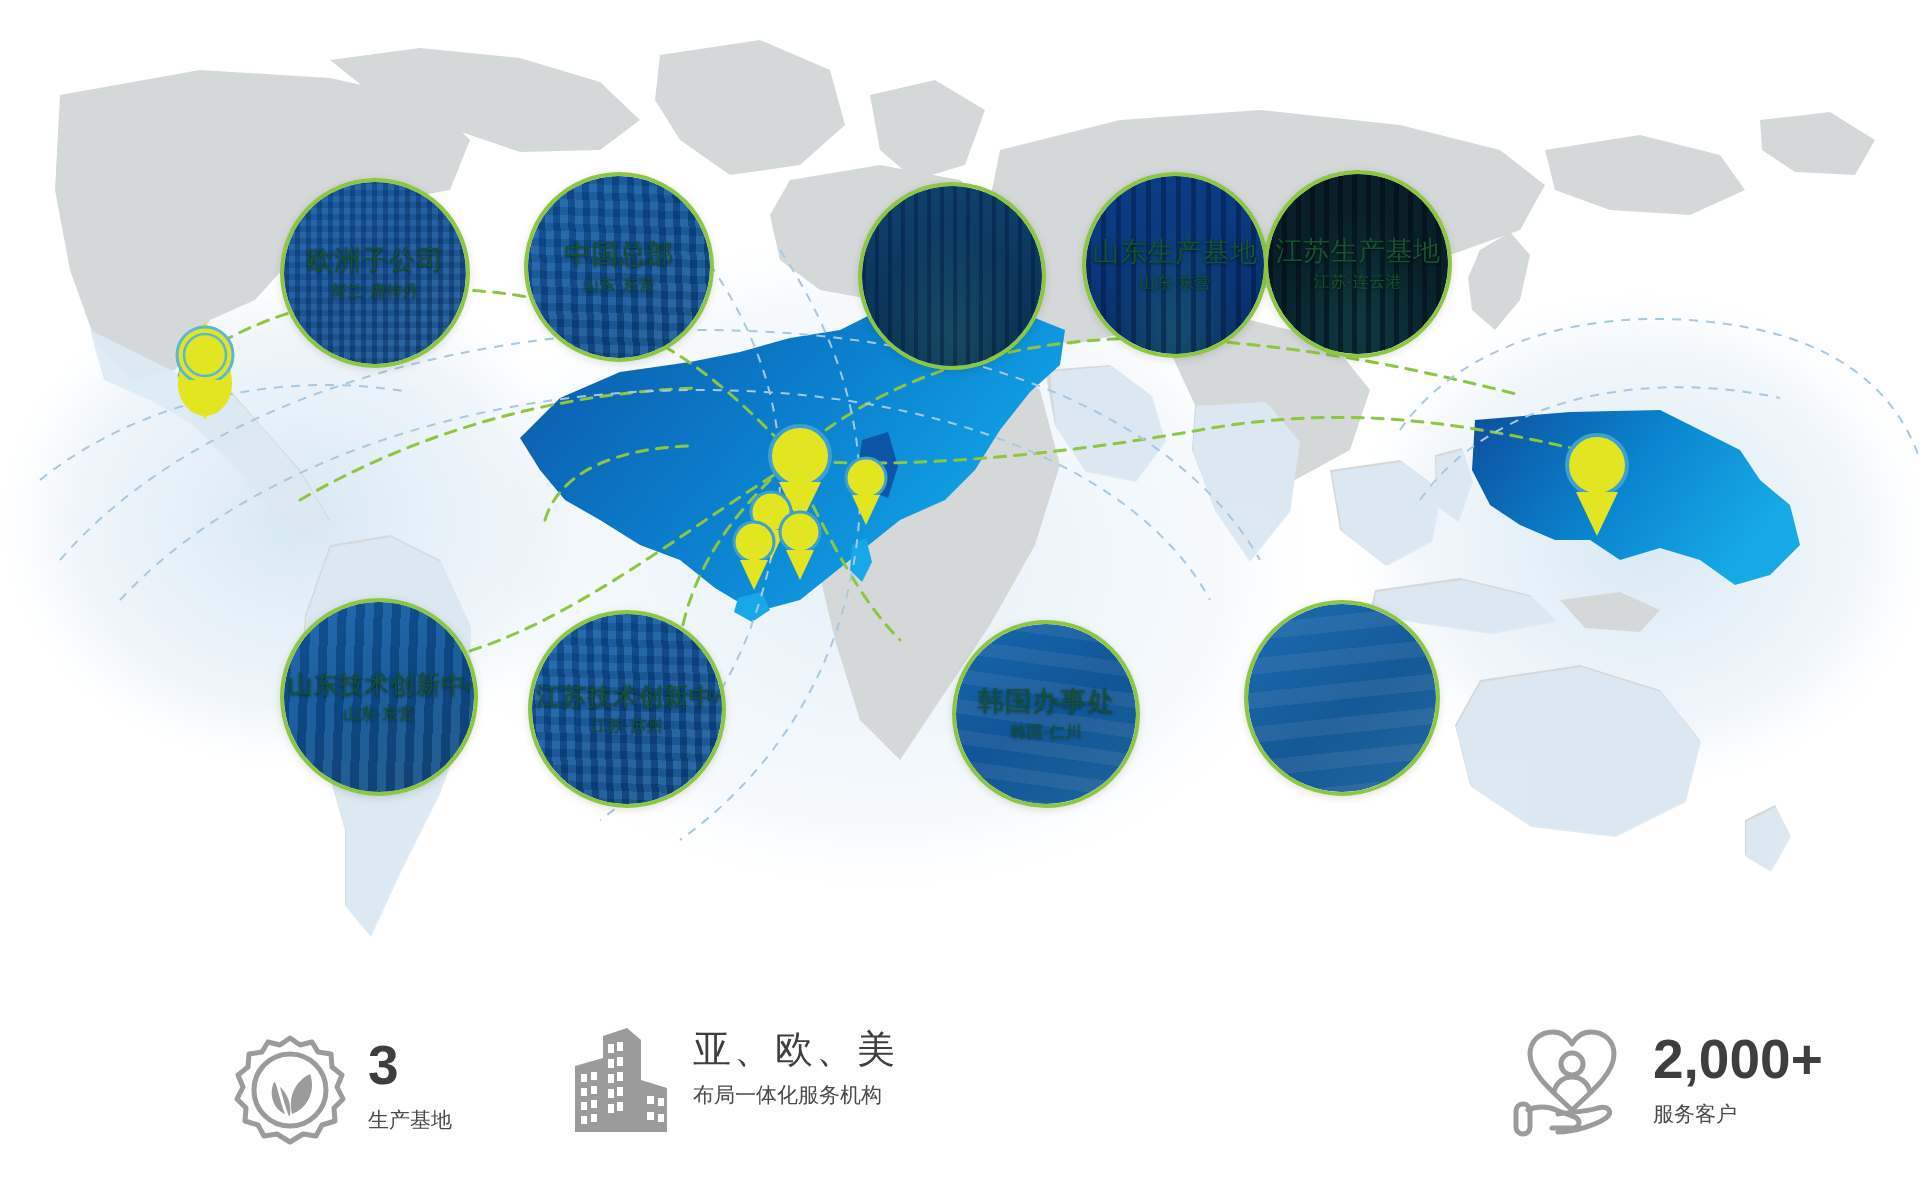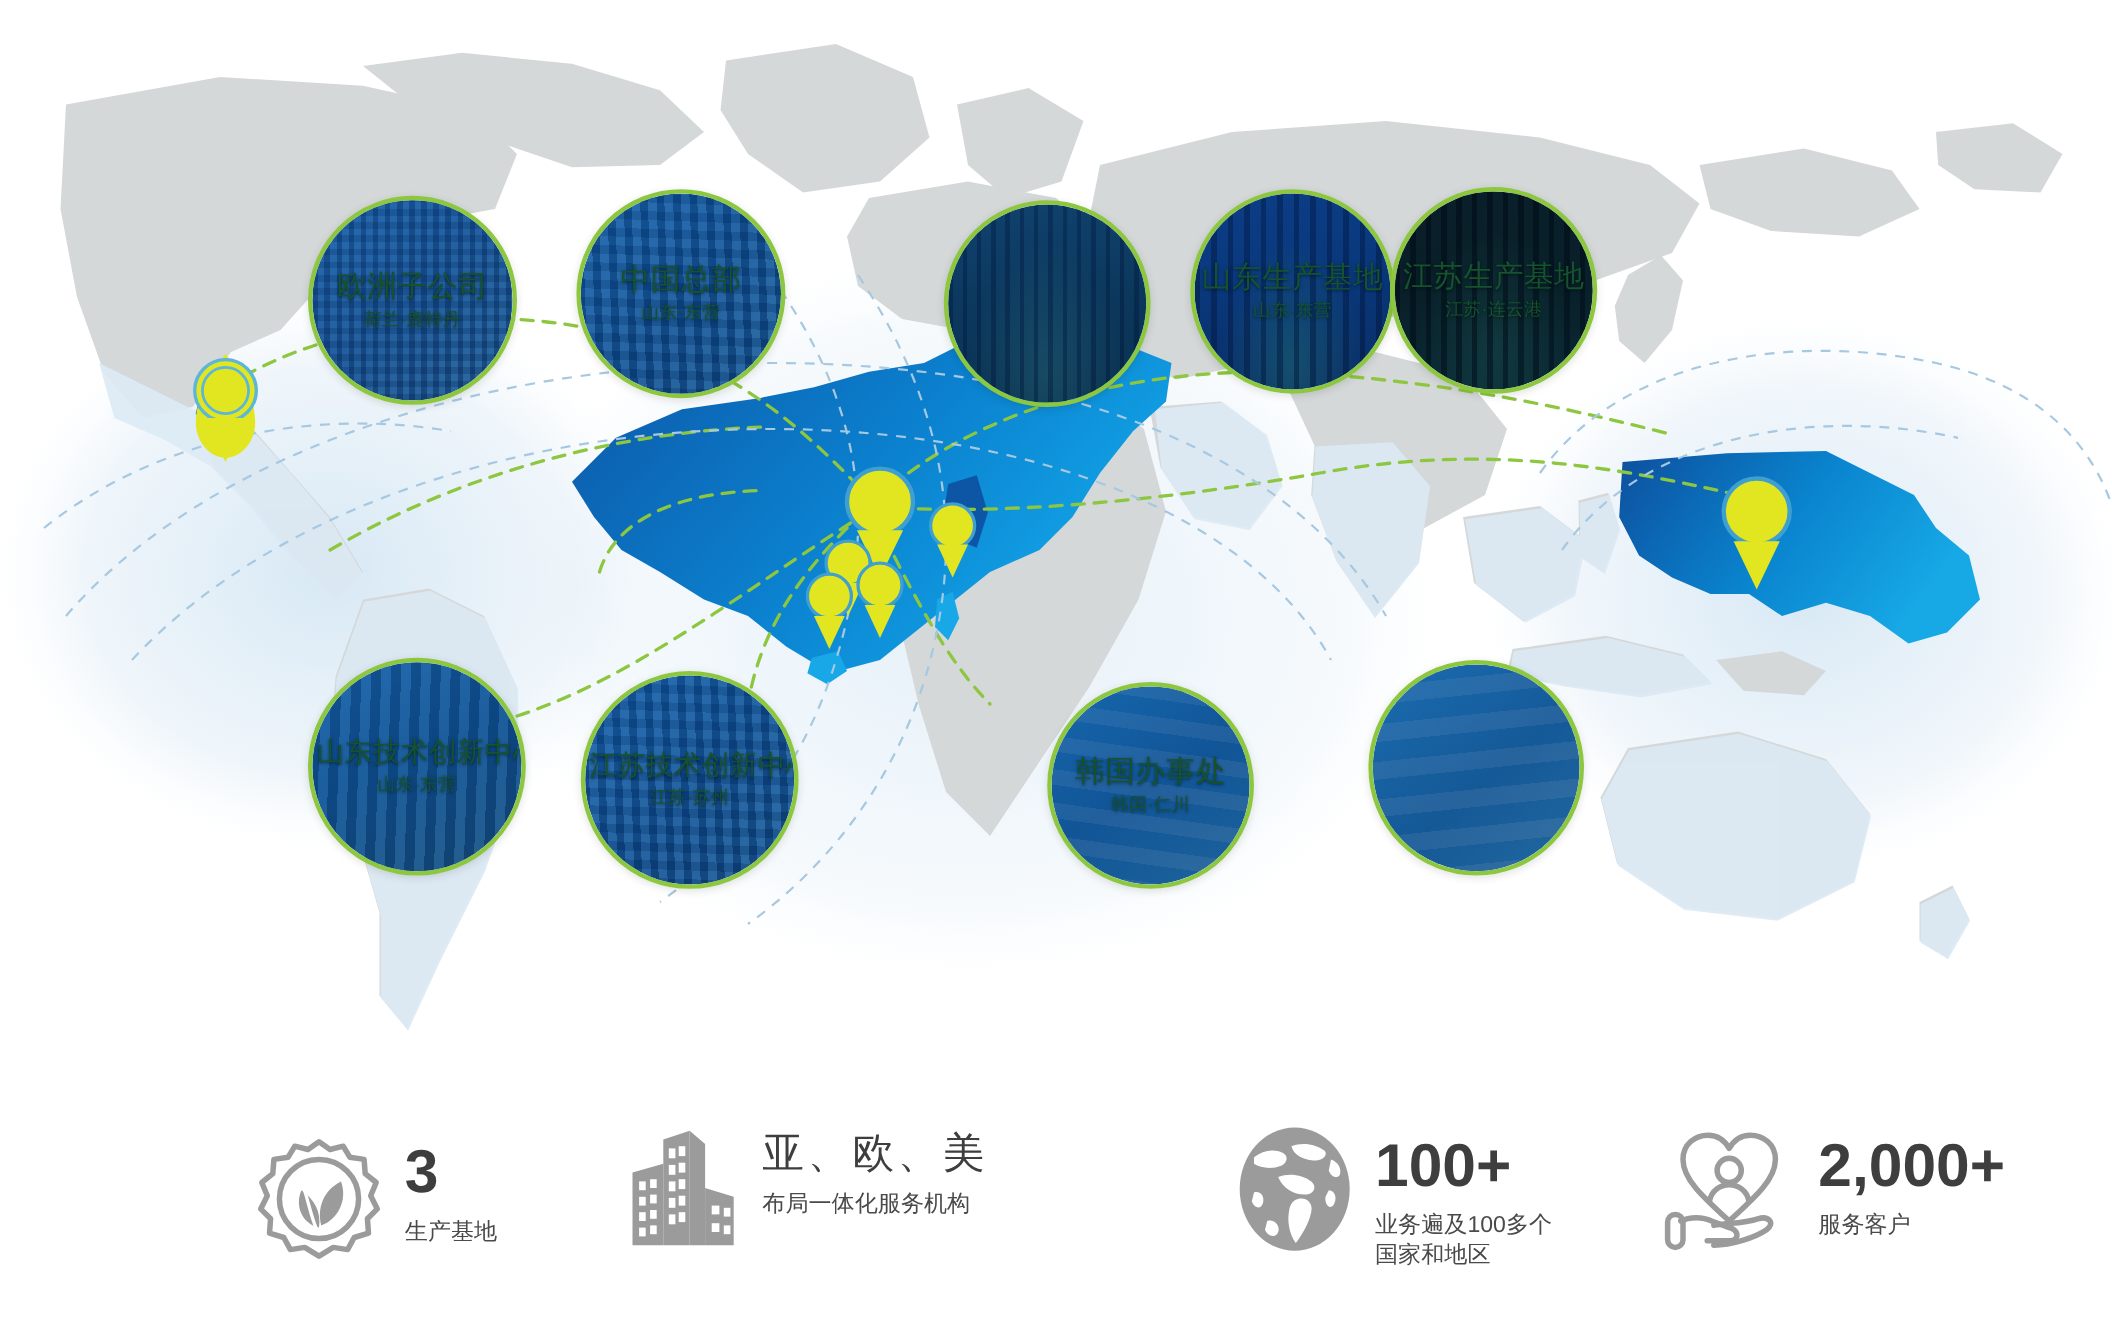--- a/index.html
+++ b/index.html
@@ -465,42 +465,20 @@
               <rect x="103" y="92" width="6" height="8"></rect>
           </g>
         </svg>
       </div>
       <div class="stat-body">
         <div class="stat-value cjk">亚、欧、美</div>
         <div class="stat-label">布局一体化服务机构</div>
       </div>
     </div>
 
-    <div class="stat" style="left:1122px; top:14px;">
-      <div class="stat-icon">
-        <svg width="110" height="115" viewBox="0 0 110 115" xmlns="http://www.w3.org/2000/svg">
-          <ellipse cx="55" cy="57" rx="50" ry="56" fill="#9b9b9b"></ellipse>
-          <g fill="#ffffff">
-            <path d="M18,28 C26,22 36,20 44,24 C50,27 48,34 42,36 C34,39 24,38 18,34 Z"></path>
-            <path d="M52,18 C62,14 74,16 82,22 C86,26 80,32 72,31 C62,30 54,26 52,18 Z"></path>
-            <path d="M88,30 C94,32 98,38 96,44 C94,48 88,46 86,40 Z"></path>
-            <path d="M40,46 C50,42 62,44 70,50 C76,55 72,62 64,62 C54,62 44,56 40,46 Z"></path>
-            <path d="M58,66 C66,64 72,70 70,78 C68,88 62,98 56,106 C50,98 48,86 50,76 C51,70 54,67 58,66 Z"></path>
-            <path d="M18,60 C24,58 28,64 26,70 C24,76 18,74 16,68 Z"></path>
-            <path d="M86,58 C92,58 94,66 90,72 C86,76 82,70 83,64 Z"></path>
-            <path d="M30,86 C36,84 42,90 40,96 C38,102 30,100 28,94 Z"></path>
-          </g>
-        </svg>
-      </div>
-      <div class="stat-body">
-        <div class="stat-value">100+</div>
-        <div class="stat-label">业务遍及100多个
-国家和地区</div>
-      </div>
-    </div>
 
     <div class="stat" style="left:1510px; top:14px;">
       <div class="stat-icon">
         <svg width="125" height="118" viewBox="0 0 125 118" xmlns="http://www.w3.org/2000/svg">
           <g fill="none" stroke="#9b9b9b" stroke-width="5" stroke-linejoin="round" stroke-linecap="round">
             <path d="M62,86 C38,64 20,48 20,30 C20,16 31,8 43,8 C52,8 58,13 62,20
                      C66,13 72,8 81,8 C93,8 104,16 104,30 C104,48 86,64 62,86 Z"></path>
             <circle cx="62" cy="40" r="11"></circle>
             <path d="M44,68 C46,58 54,53 62,53 C70,53 78,58 80,68"></path>
             <path d="M18,86 C26,82 38,82 46,86 L62,92 C70,94 72,102 64,104 L42,104"></path>

